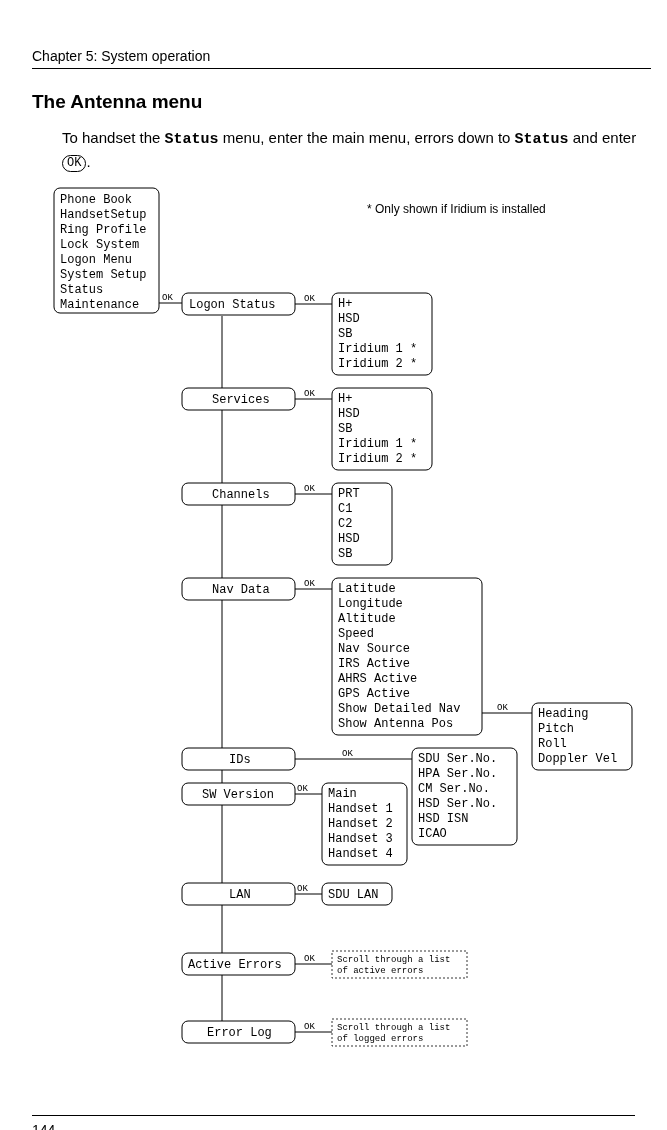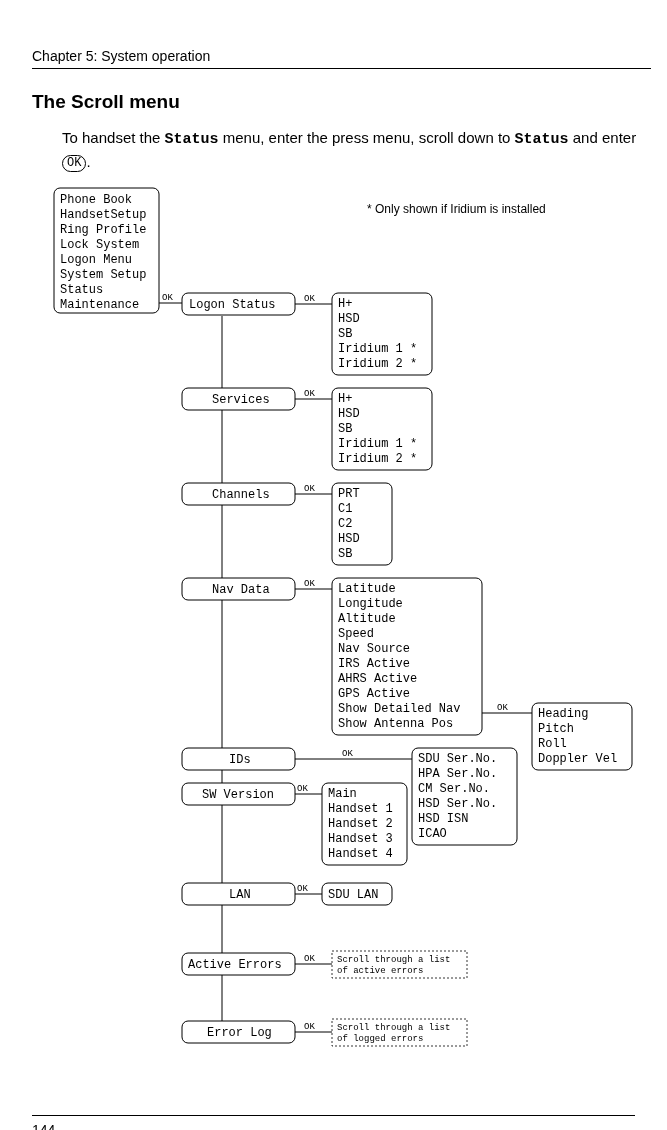--- a/index.html
+++ b/index.html
@@ -60,26 +60,26 @@
   }
   .footer .pn { float: left; }
   .footer .ft { display:block; text-align:center; }
 </style>
 </head>
 <body>
 
 <div class="page">
   <div class="chapter-line">Chapter 5:  System operation</div>
 
-  <div class="section-title">The Scroll menu</div>
+  <div class="section-title">The Antenna menu</div>
 
   <div class="body-text">
     <span>To handset the </span>
     <span class="mono">Status</span>
-    <span> menu, enter the press menu, scroll down to </span>
+    <span> menu, enter the main menu, errors down to </span>
     <span class="mono">Status</span>
     <span> and enter </span>
     <span class="ok-pill">OK</span><span>.</span>
   </div>
 
   <svg class="diagram" width="610" height="880" viewBox="0 0 610 880">
     <defs>
       <style>
         .box { fill:#fff; stroke:#000; stroke-width:1; }
         .txt { font-family:"Courier New",monospace; font-size:12px; fill:#000; }

